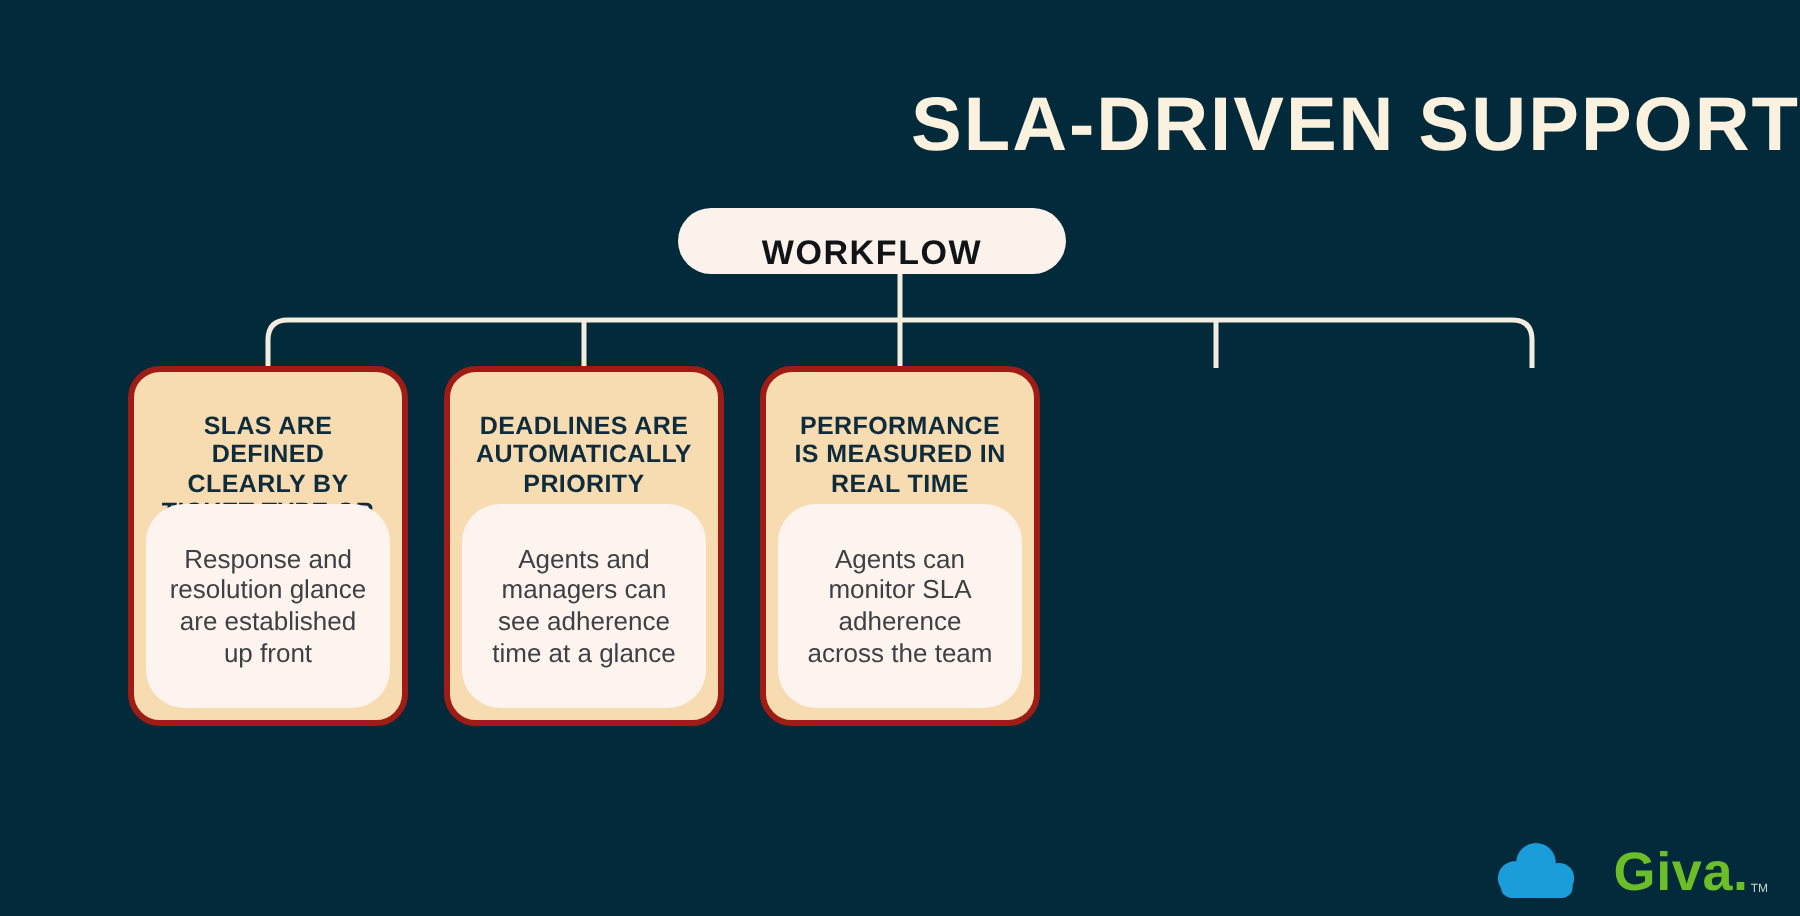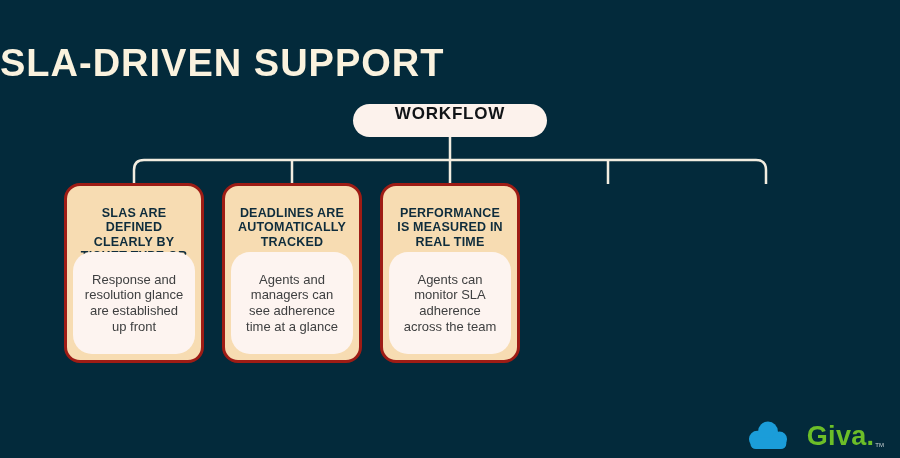--- a/index.html
+++ b/index.html
@@ -8,27 +8,27 @@
     --inner-fill:#FDF4F0; --body-text:#3F4041; --line:#F2EDE0;
     --logo-blue:#1B9DD9; --logo-green:#6CBE28; --tm:#C9D2D4;
   }
   html,body{margin:0;padding:0;}
   body{font-family:"Liberation Sans","DejaVu Sans",sans-serif;}
   .canvas{
     position:relative; width:900px; height:458px; background:var(--bg);
     overflow:hidden;
   }
   .title{
-    position:absolute; top:42px; left:0; width:900px; text-align:left;
+    position:absolute; top:42px; left:0; width:900px; text-align:right;
     color:var(--title); font-size:38px; font-weight:800; letter-spacing:1px;
   }
   .pill{
-    position:absolute; top:104px; left:353px; width:194px; height:33px;
+    position:absolute; top:104px; left:339px; width:194px; height:33px;
     background:var(--pill-fill); border-radius:17px;
-    display:flex; align-items:flex-start; justify-content:center;
+    display:flex; align-items:flex-end; justify-content:center;
   }
   .pill span{
     color:var(--pill-text); font-size:17px; font-weight:800; letter-spacing:0.8px;
   }
   svg.connector{position:absolute; left:0; top:0;}
   .cards-row{
     position:absolute; top:183px; left:64px;
     display:flex; gap:18px;
   }
   .card{
@@ -85,21 +85,21 @@
   <div class="cards-row">
 
     <div class="card">
       <div class="card-heading">SLAS ARE DEFINED CLEARLY BY TICKET TYPE OR PRIORITY</div>
       <div class="card-inner">
         <div class="card-body">Response and resolution glance are established up front</div>
       </div>
     </div>
 
     <div class="card">
-      <div class="card-heading">DEADLINES ARE AUTOMATICALLY TRACKED</div>
+      <div class="card-heading">DEADLINES ARE AUTOMATICALLY PRIORITY</div>
       <div class="card-inner">
         <div class="card-body">Agents and managers can see adherence time at a glance</div>
       </div>
     </div>
 
 
 
     <div class="card">
       <div class="card-heading">PERFORMANCE IS MEASURED IN REAL TIME</div>
       <div class="card-inner">

